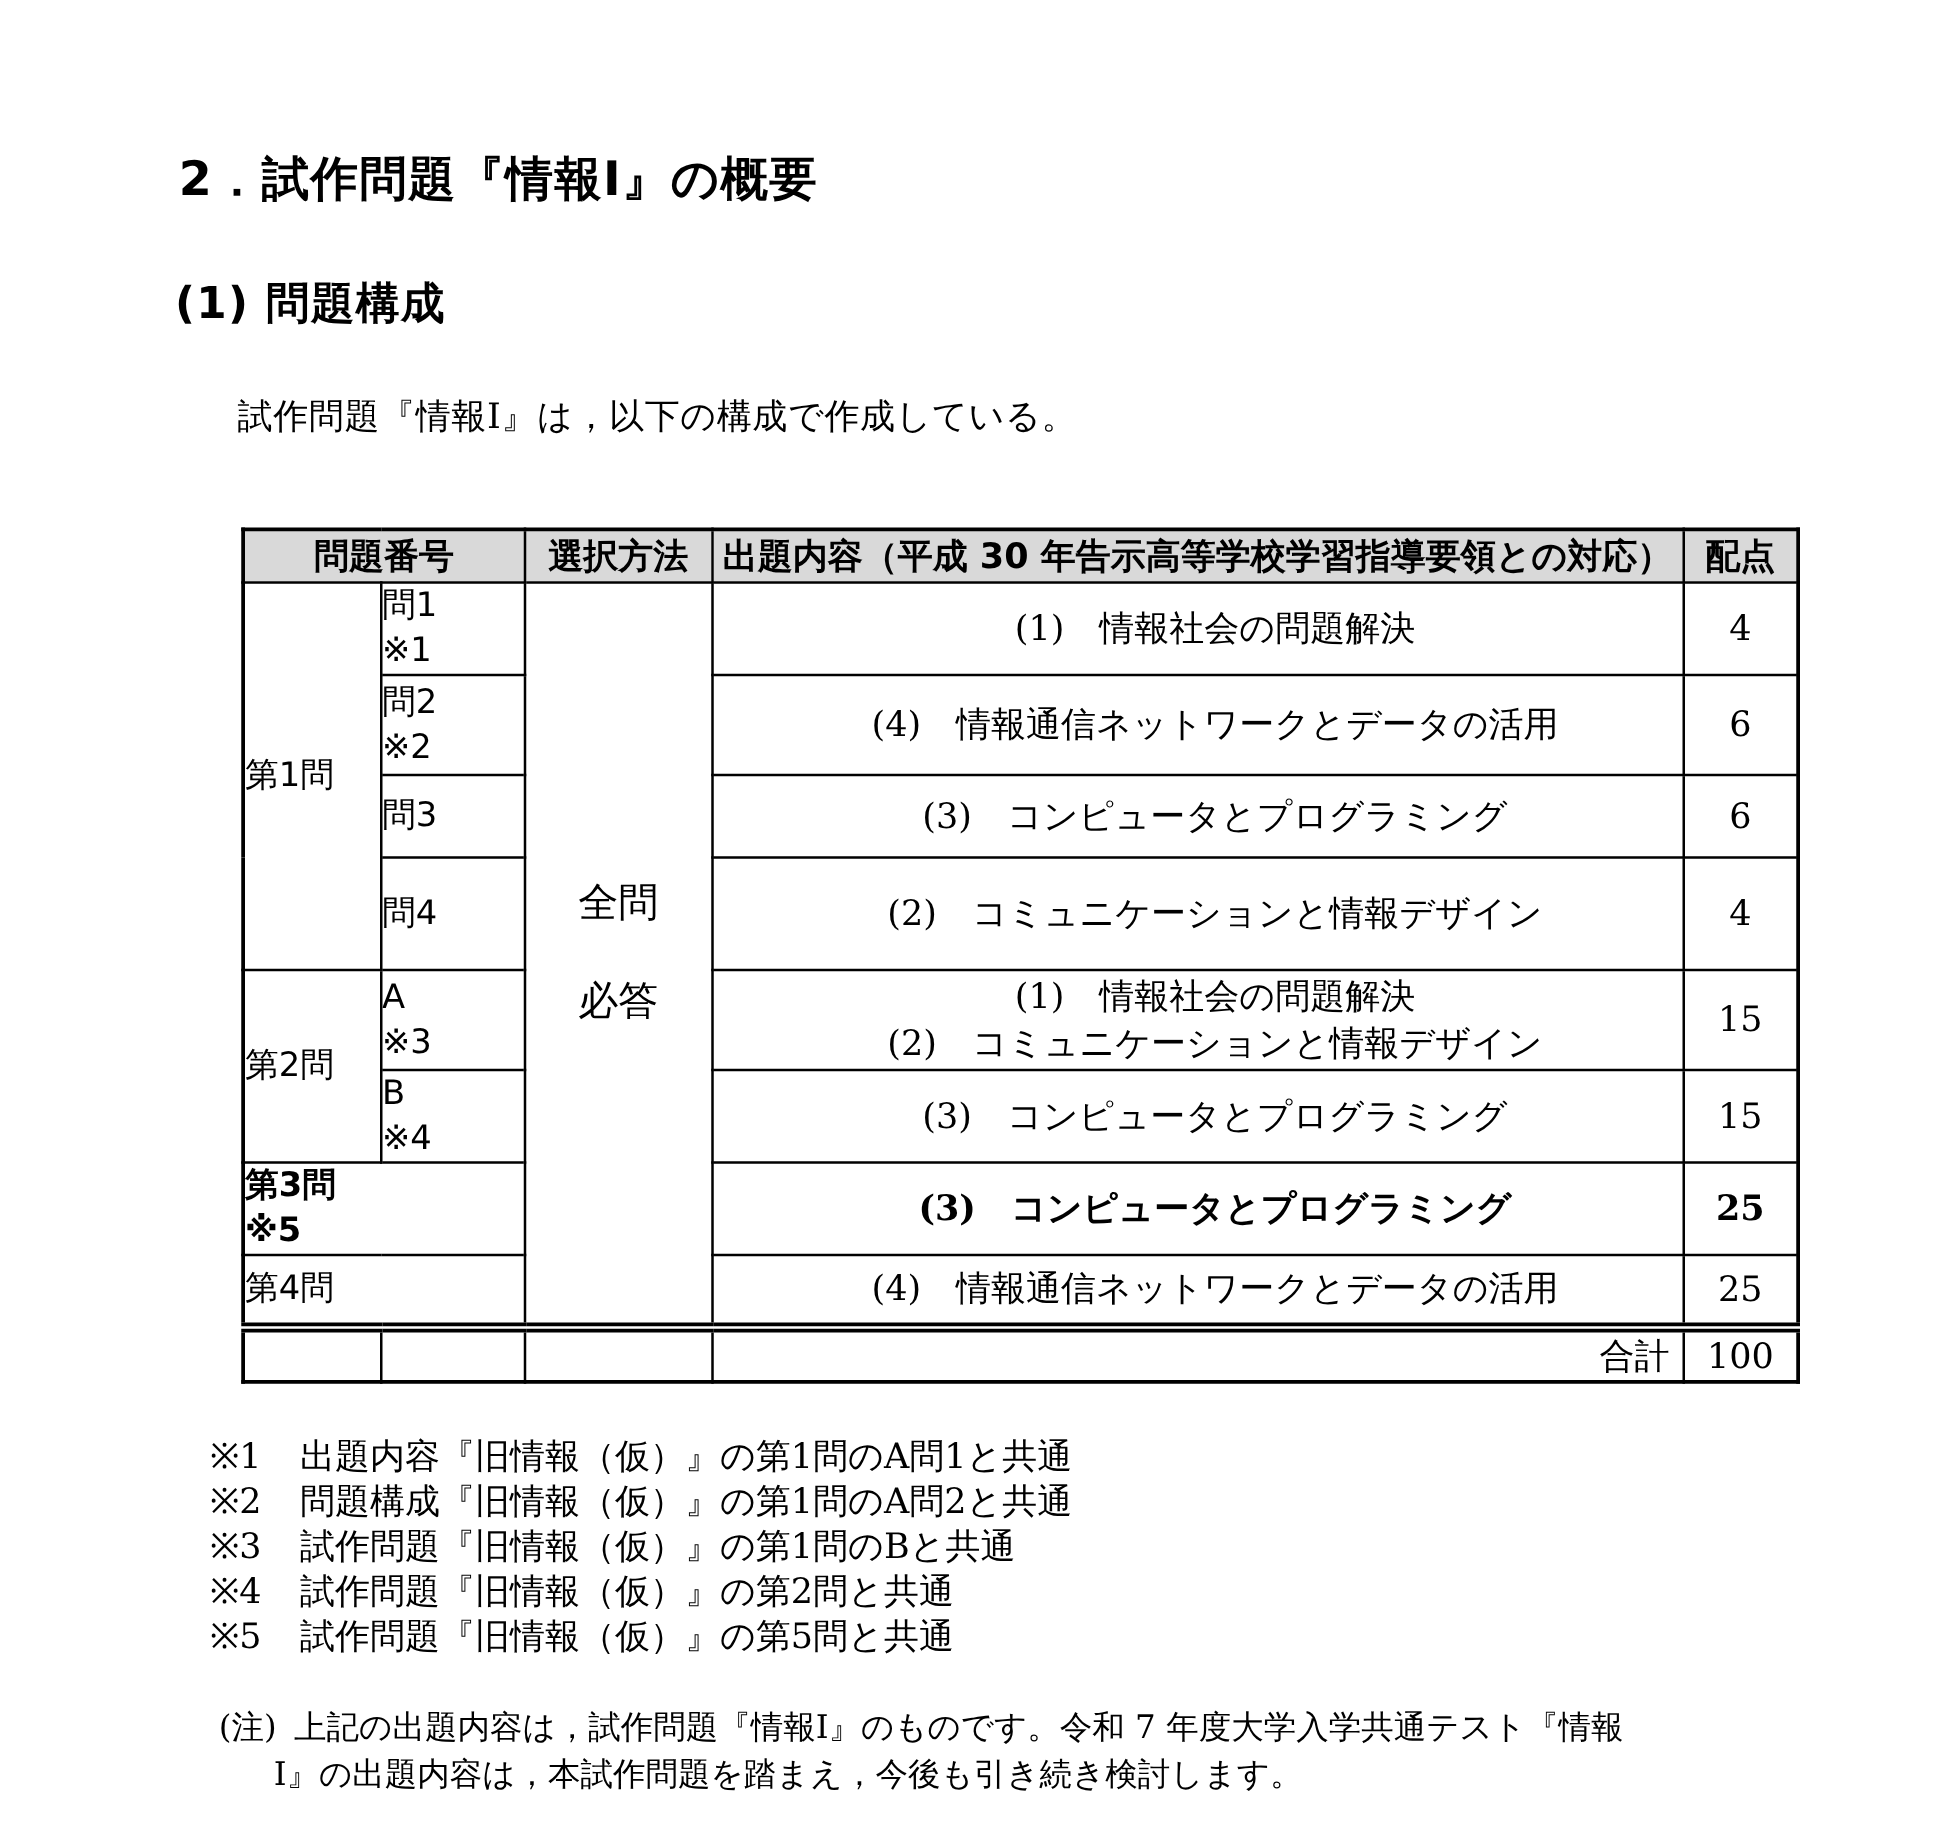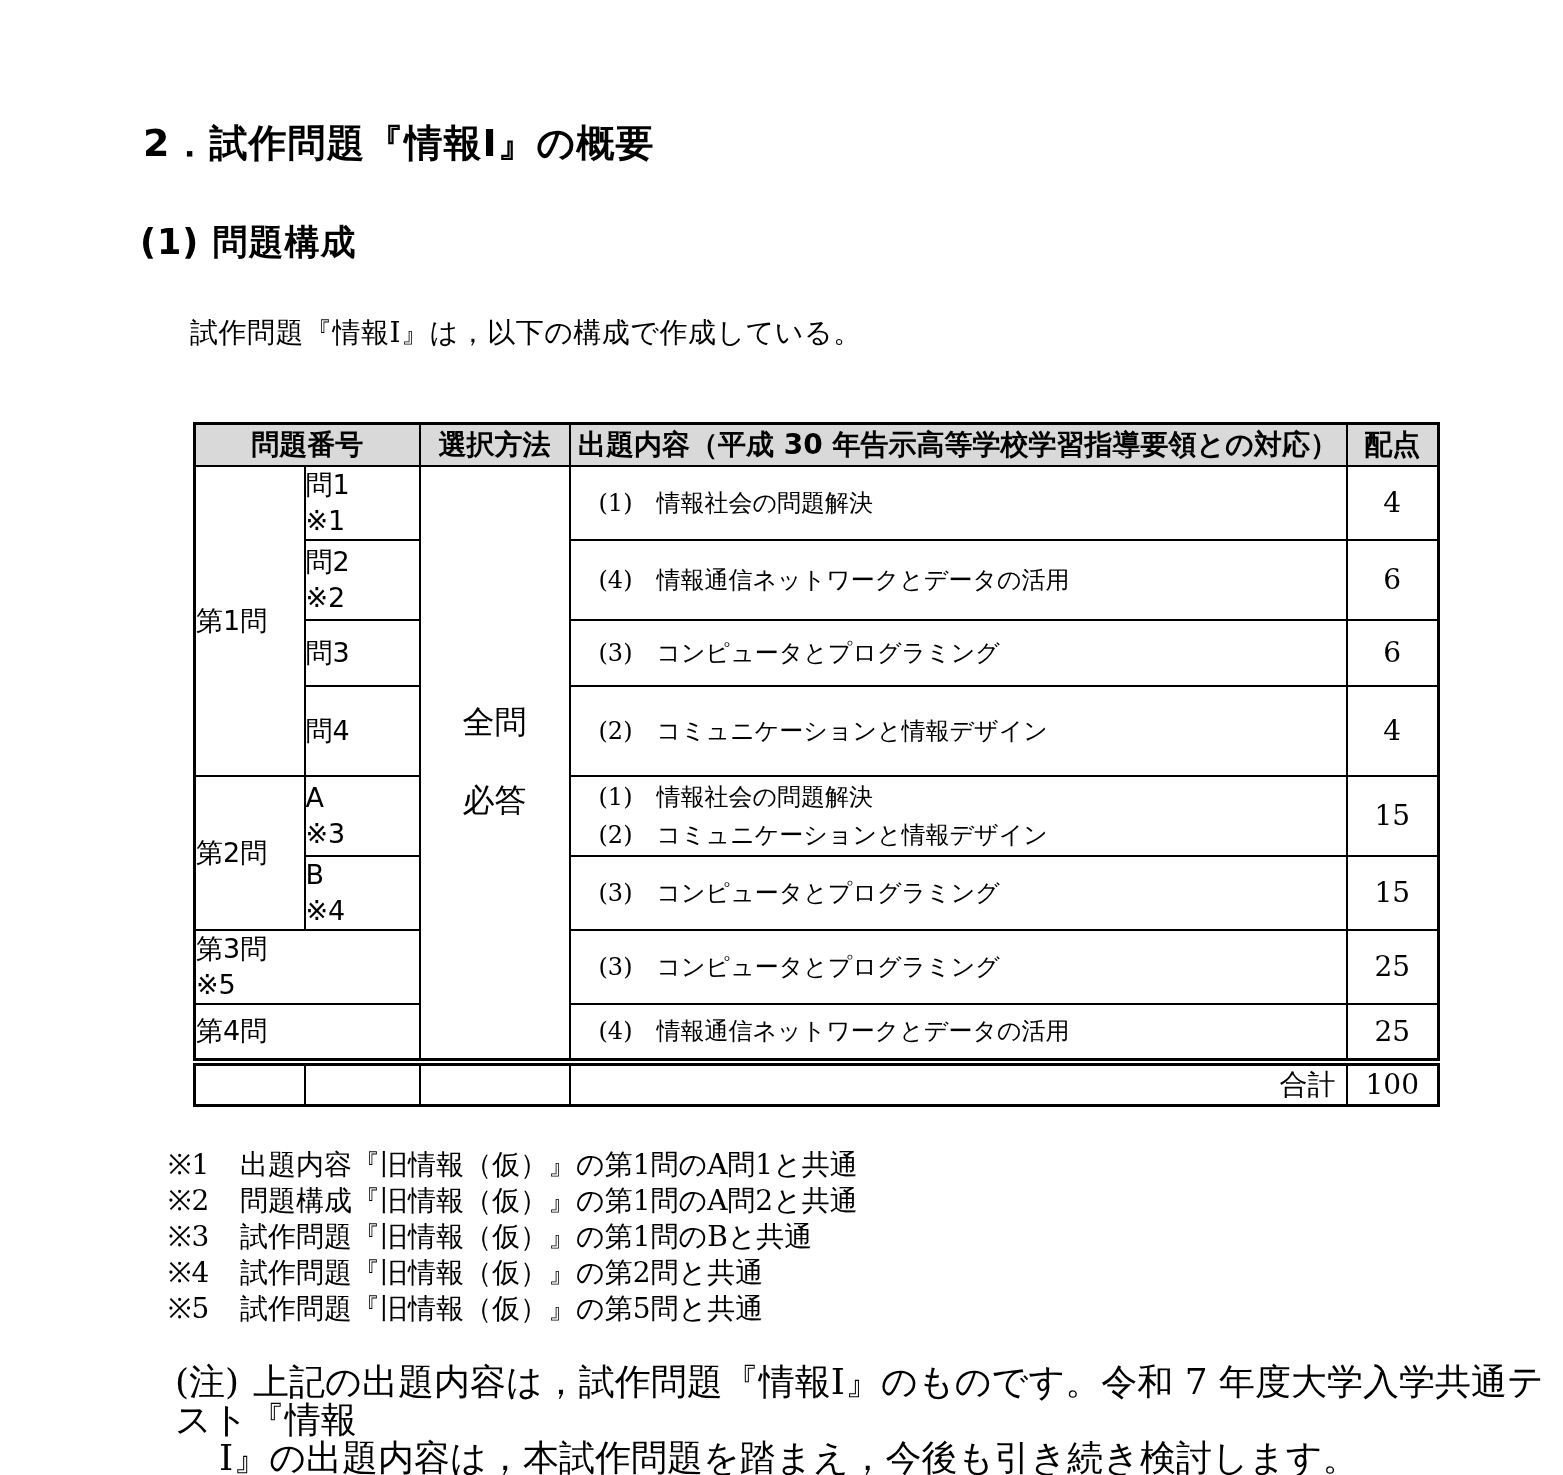--- a/index.html
+++ b/index.html
@@ -53,38 +53,38 @@
     font-size: 28px;
     text-align: center;
     white-space: nowrap;
   }
   .qtable tbody tr:nth-child(1) { height: 74px; }
   .qtable tbody tr:nth-child(2) { height: 80px; }
   .qtable tbody tr:nth-child(3) { height: 66px; }
   .qtable tbody tr:nth-child(4) { height: 90px; }
   .qtable tbody tr:nth-child(5) { height: 80px; }
   .qtable tbody tr:nth-child(6) { height: 64px; }
-  .qtable tbody tr:nth-child(7) { height: 74px; }
+  .qtable tbody tr:nth-child(7) { height: 74px; font-weight: bold; }
   .qtable tbody tr:nth-child(8) { height: 58px; }
   .qtable tfoot tr { height: 38px; }
 
   td.group, td.sub {
     font-family: "DejaVu Sans", "Liberation Sans", sans-serif;
     font-size: 27px;
     text-align: left;
     line-height: 36px;
   }
   td.method {
     font-size: 32px;
     text-align: center;
   }
   td.method .mgap { margin-top: 34px; }
   td.content {
-    font-size: 24px;
-    text-align: left;
+    font-size: 28px;
+    text-align: center;
     padding-left: 28px;
     line-height: 38px;
   }
   td.points {
     font-size: 28px;
     text-align: center;
   }
   .qtable tfoot td { border-top: 8px double #000000; }
   td.total-label {
     font-size: 28px;
@@ -94,21 +94,21 @@
 
   .notes {
     margin: 40px 0 0 168px;
     font-size: 28px;
   }
   .note-line { line-height: 36px; }
   .note-label { display: inline-block; width: 72px; }
 
   .caution {
     margin: 36px 0 0 175px;
-    font-size: 36px;
+    font-size: 26px;
     line-height: 38px;
   }
   .caution-label { display: inline-block; margin-right: 14px; }
   .caution-line2 { margin-left: 44px; }
 </style>
 </head>
 <body>
 
 <div class="page">
 

